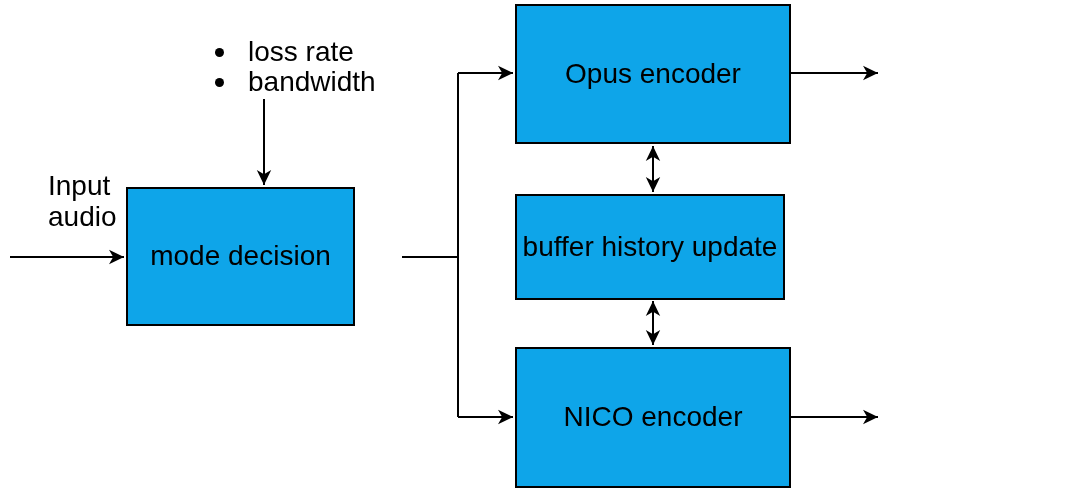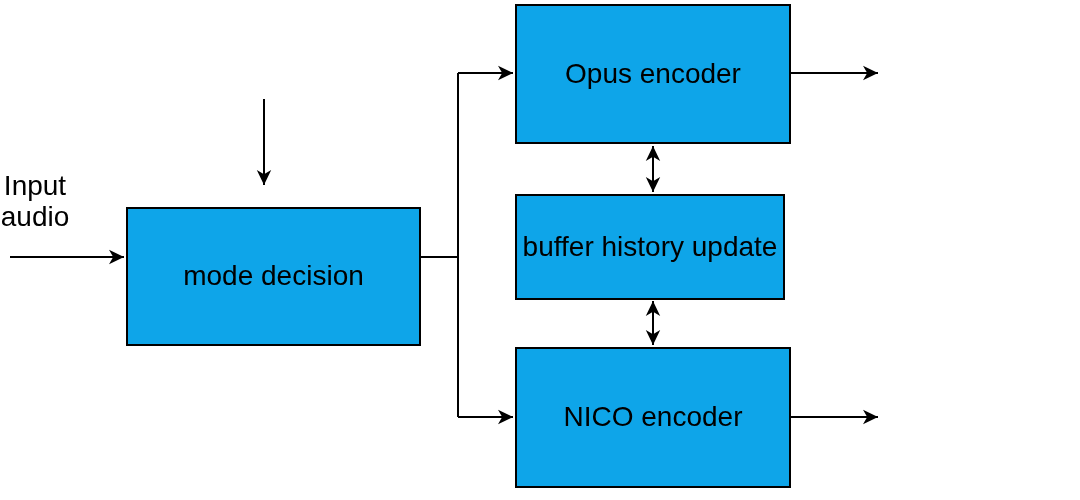--- a/index.html
+++ b/index.html
@@ -35,33 +35,33 @@
     box-sizing: border-box;
     border: 2px solid #000000;
     background: #0ea5e9;
     display: flex;
     align-items: center;
     justify-content: center;
     font-size: 28px;
     text-align: center;
     line-height: 1.15;
   }
-  .box-mode-decision { left: 126px; top: 187px; width: 295px; height: 139px; margin-top: 20px; }
+  .box-mode-decision { left: 126px; top: 187px; width: 229px; height: 139px; }
   .box-opus          { left: 515px; top: 4px;   width: 276px; height: 140px; }
   .box-buffer        { left: 515px; top: 194px; width: 270px; height: 106px; }
   .box-nico          { left: 515px; top: 347px; width: 276px; height: 141px; }
   .box-bitstream     { left: 880px; top: 4px;   width: 193px; height: 482px; }
   .input-audio-label {
     position: absolute;
     left: 0px;
     top: 170px;
     width: 70px;
     font-size: 28px;
     line-height: 31px;
-    text-align: center;
+    padding-left: 48px;
   }
   .bullet-list {
     position: absolute;
     left: 205px;
     top: 37px;
     font-size: 28px;
   }
   .bullet-row {
     display: flex;
     align-items: center;
@@ -95,20 +95,30 @@
     <path class="conn arrow-end" d="M458 73 H513"></path>
     <path class="conn arrow-end" d="M458 417 H513"></path>
     <path class="conn arrow-end" d="M791 73 H878"></path>
     <path class="conn arrow-end" d="M791 417 H878"></path>
     <path class="conn arrow-both" d="M653 146 V192"></path>
     <path class="conn arrow-both" d="M653 301 V345"></path>
   </svg>
 
   <div class="input-audio-label">Input audio</div>
 
+  <div class="bullet-list">
+    <div class="bullet-row">
+      <span class="bullet-dot"></span>
+      <span>loss rate</span>
+    </div>
+    <div class="bullet-row">
+      <span class="bullet-dot"></span>
+      <span>bandwidth</span>
+    </div>
+  </div>
 
   <div class="box box-mode-decision">
     <span>mode decision</span>
   </div>
 
   <div class="box box-opus">
     <span>Opus encoder</span>
   </div>
 
   <div class="box box-buffer">

